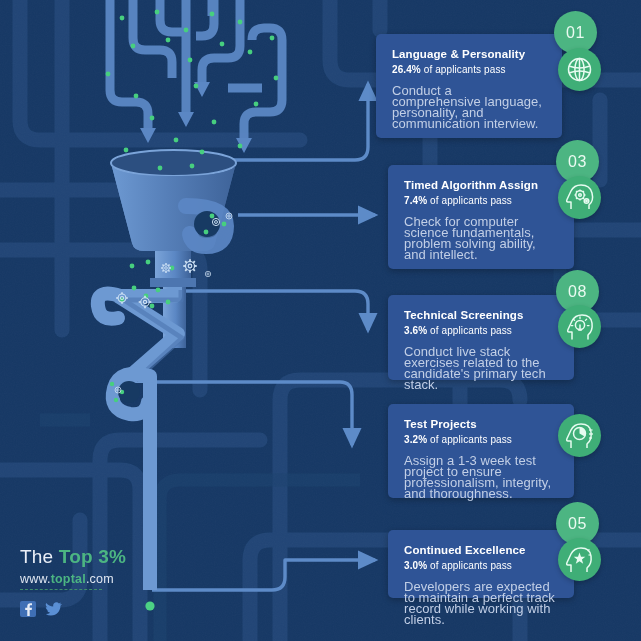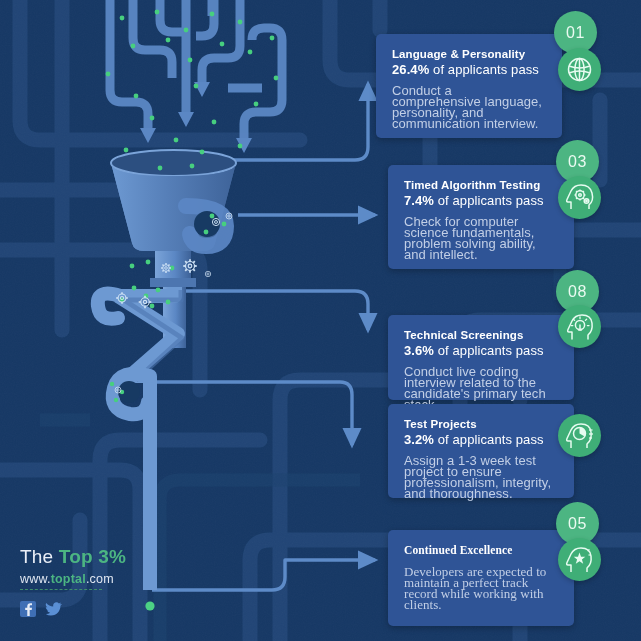--- a/index.html
+++ b/index.html
@@ -16,21 +16,21 @@
   .lines-svg{position:absolute;inset:0;width:641px;height:641px;}
 
   
   .funnel-svg{position:absolute;left:0;top:0;width:641px;height:641px;}
 
   
   .card{position:absolute;background:#2f5496;border-radius:5px;
         box-shadow:0 2px 6px rgba(0,0,0,.25);}
   .card .hd{color:#ffffff;font-size:11.5px;font-weight:bold;line-height:15px;
             padding:13px 16px 0 16px;letter-spacing:.1px;}
-  .card .pct{color:#ffffff;font-size:13px;font-weight:normal;line-height:15px;
+  .card .pct{color:#ffffff;font-size:10px;font-weight:normal;line-height:15px;
              padding:0 16px 0 16px;letter-spacing:.1px;}
   .card .pct b{font-weight:bold;}
   .card .bd{color:#c2cfe6;font-size:13px;line-height:11px;
             padding:8px 18px 13px 16px;letter-spacing:.05px;}
 
   
   .badge{position:absolute;width:43px;height:43px;border-radius:50%;
          background:#4cb582;color:#eafaf1;font-size:16px;font-weight:300;
          display:flex;align-items:center;justify-content:center;
          letter-spacing:.5px;
@@ -288,45 +288,48 @@
 
   <div class="card" style="left:376px;top:34px;width:186px;height:104px;">
     <div class="hd">Language &amp; Personality</div>
     <div class="pct">
       <b>26.4%</b><span> of applicants pass</span>
     </div>
     <div class="bd">Conduct a comprehensive language, personality, and communication interview.</div>
   </div>
 
   <div class="card" style="left:388px;top:165px;width:186px;height:104px;">
-    <div class="hd">Timed Algorithm Testing</div>
+    <div class="hd">Timed Algorithm Assign</div>
     <div class="pct">
       <b>7.4%</b><span> of applicants pass</span>
     </div>
     <div class="bd">Check for computer science fundamentals, problem solving ability, and intellect.</div>
   </div>
 
-  <div class="card" style="left:388px;top:295px;width:186px;height:85px;margin-top:20px;">
+  <div class="card" style="left:388px;top:295px;width:186px;height:85px;">
     <div class="hd">Technical Screenings</div>
     <div class="pct">
       <b>3.6%</b><span> of applicants pass</span>
     </div>
-    <div class="bd">Conduct live coding interview related to the candidate's primary tech stack.</div>
+    <div class="bd">Conduct live stack exercises related to the candidate's primary tech stack.</div>
   </div>
 
   <div class="card" style="left:388px;top:404px;width:186px;height:94px;">
     <div class="hd">Test Projects</div>
     <div class="pct">
       <b>3.2%</b><span> of applicants pass</span>
     </div>
     <div class="bd">Assign a 1-3 week test project to ensure professionalism, integrity, and thoroughness.</div>
   </div>
 
-  <div class="card" style="left:388px;top:530px;width:186px;height:96px;font-family:Liberation Serif, serif;">
+  <div class="card" style="left:388px;top:530px;width:186px;height:68px;">
     <div class="hd">Continued Excellence</div>
+    <div class="pct">
+      <b>3.0%</b><span> of applicants pass</span>
+    </div>
     <div class="bd">Developers are expected to maintain a perfect track record while working with clients.</div>
   </div>
 
   <div class="badge" style="left:554px;top:11px;justify-content:center;">
     <span>01</span>
     </div>
   <div class="badge" style="left:556px;top:140px;">
     <span>03</span>
     </div>
   <div class="badge" style="left:556px;top:270px;">

